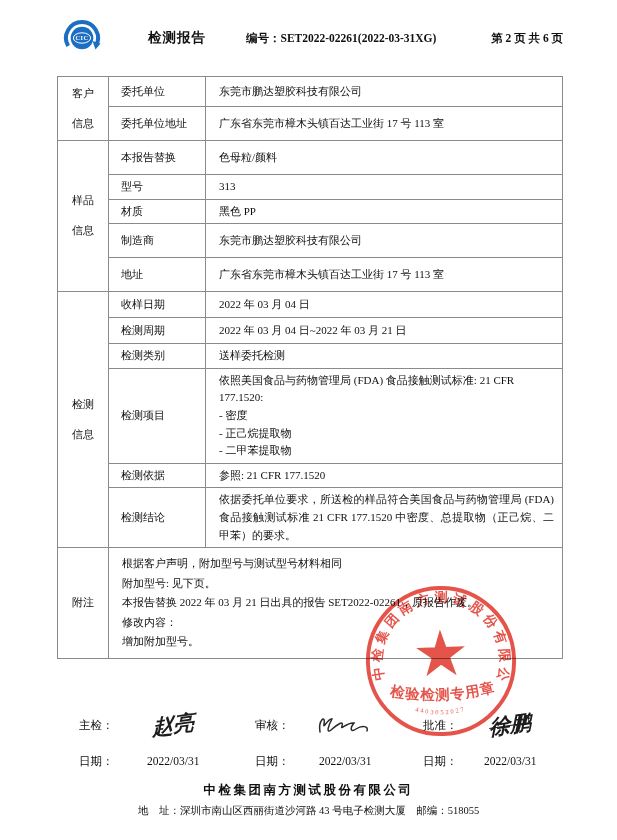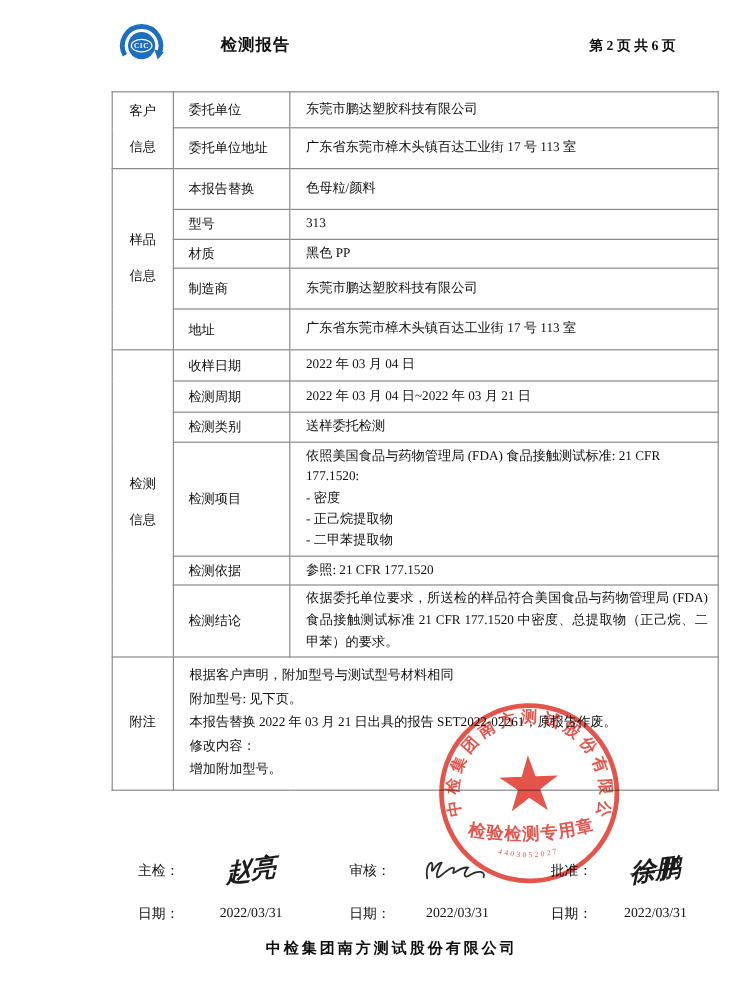--- a/index.html
+++ b/index.html
@@ -1,21 +1,20 @@
 <!DOCTYPE html>
 <html><head>
 <meta charset="utf-8">
 <style>
   * { margin:0; padding:0; box-sizing:border-box; }
   html,body { background:#ffffff; }
   .page {
     position:relative; width:617px; height:840px; background:#fff;
     font-family:"Liberation Serif","DejaVu Serif",serif; color:#101010;
     overflow:hidden;
-    padding-left:36px;
   }
   
   .header { display:flex; align-items:center; padding:16px 54px 0 62px; height:60px; }
   .logo-svg { width:40px; height:40px; flex:0 0 auto; }
   .doc-title { font-size:13.5px; font-weight:bold; margin-left:46px; letter-spacing:1px; }
   .report-no { margin-left:40px; font-size:11.5px; font-weight:bold; white-space:nowrap; }
   .page-info { margin-left:auto; font-size:11.5px; font-weight:bold; white-space:nowrap; }
   
   .doc-table { margin:16px 0 0 57px; border-collapse:collapse; table-layout:fixed; width:506px; }
   .doc-table td { border:1px solid #8a8a8a; font-size:11px; vertical-align:middle; }
@@ -51,20 +50,21 @@
 
   <div class="header">
     <svg class="logo-svg" viewBox="0 0 40 40">
       <path d="M 6.1,28 A 16,16 0 1 1 33.9,28" fill="none" stroke="#1b6ec2" stroke-width="4"></path>
       <polygon points="38.5,25.5 30.5,23.0 33.5,31.5" fill="#1b6ec2"></polygon>
       <circle cx="20" cy="20" r="11.3" fill="#1b6ec2"></circle>
       <ellipse cx="20" cy="20" rx="8.6" ry="5.2" fill="none" stroke="#ffffff" stroke-width="1"></ellipse>
       <text x="20" y="22.4" text-anchor="middle" font-size="6.2" font-weight="bold" fill="#ffffff" letter-spacing="0.5">CIC</text>
     </svg>
     <span class="doc-title">检测报告</span>
+    <span class="report-no"><span>编号：</span><span>SET2022-02261(2022-03-31XG)</span></span>
     <span class="page-info">第 2 页 共 6 页</span>
   </div>
 
   <table class="doc-table">
 
     <tbody>
         <tr class="h30">
       <td class="group" rowspan="2">客户
 信息</td>
       <td class="label">委托单位</td>
@@ -189,16 +189,17 @@
     <text font-size="14.5" font-weight="bold" fill="#e23c32" letter-spacing="1">
       <textPath href="#bannerPath" startOffset="1">检验检测专用章</textPath>
     </text>
     <text font-size="6.5" fill="#e23c32" letter-spacing="2">
       <textPath href="#serialPath" startOffset="6">4403052027</textPath>
     </text>
   </svg>
 
   <div class="footer">
     <div class="footer-company">中检集团南方测试股份有限公司</div>
+    <div class="footer-line">地　址：深圳市南山区西丽街道沙河路 43 号电子检测大厦　邮编：518055</div>
 
   </div>
 
 </div>
 
 </body></html>

